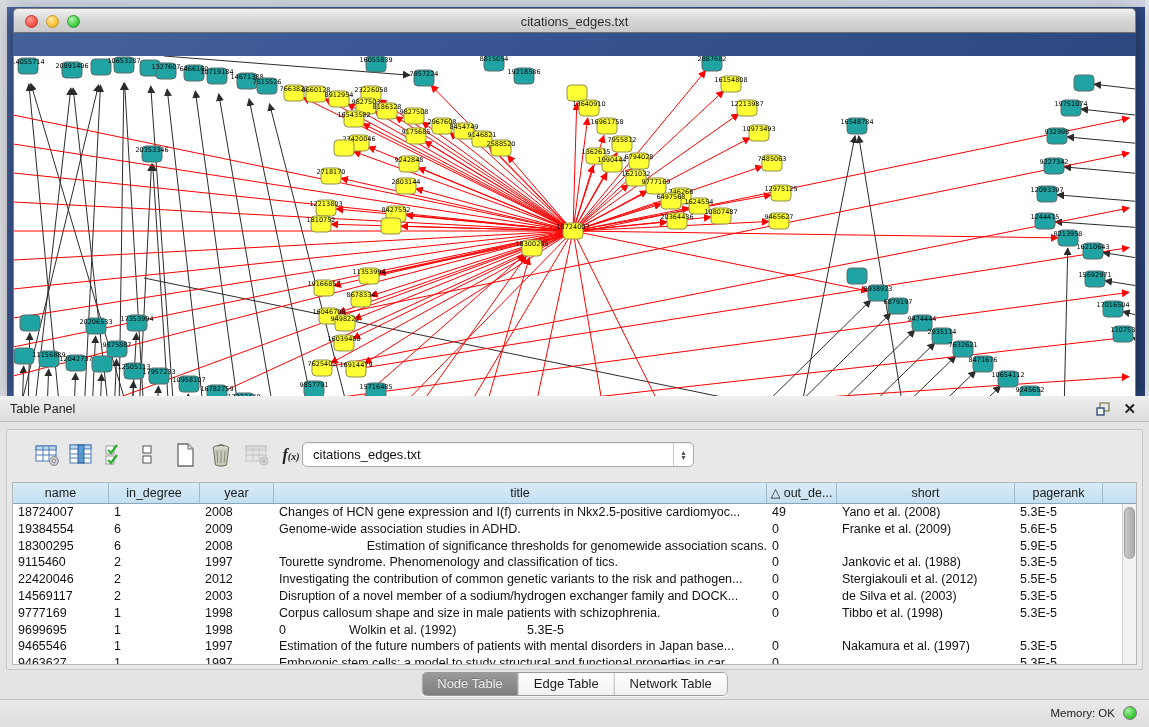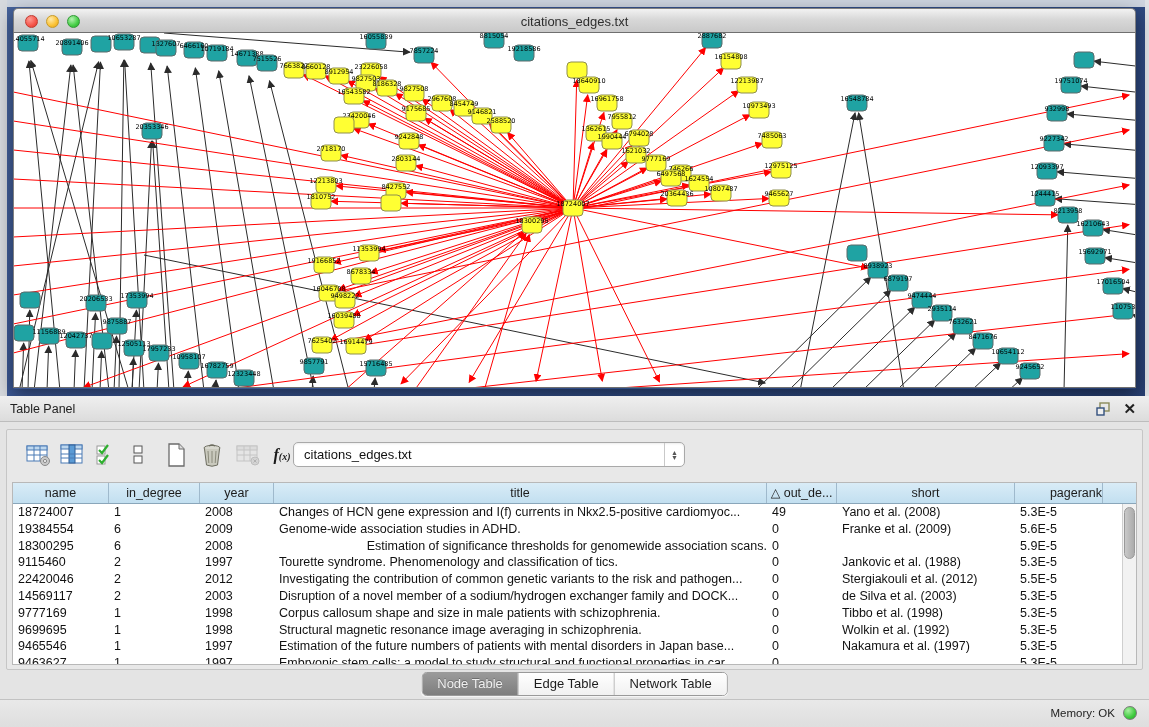--- a/index.html
+++ b/index.html
@@ -16,34 +16,34 @@
   .net-window { position:absolute; left:13px; top:8px; right:13px; height:381px;
     border-radius:6px 6px 2px 2px; box-shadow:0 6px 18px rgba(0,0,0,0.45); }
   .titlebar { position:relative; height:25px; border:1px solid #808080; border-bottom:1px solid #6f6f6f;
     border-radius:5px 5px 0 0; background:linear-gradient(#f2f2f2,#d8d8d8 45%,#c9c9c9); }
   .title-text { position:absolute; left:0; right:0; top:5px; text-align:center; font-size:13px; color:#2f2f2f; }
   .traffic { position:absolute; top:6px; width:13px; height:13px; border-radius:50%; }
   .t-red   { left:11px;  background:radial-gradient(circle at 35% 30%, #ff9a92, #f5554a 60%, #d8362b); border:1px solid #c03a30;}
   .t-yellow{ left:32px;  background:radial-gradient(circle at 35% 30%, #ffe9a8, #fbc234 60%, #dd9e1f); border:1px solid #c89a26;}
   .t-green { left:53px;  background:radial-gradient(circle at 35% 30%, #b4f2b0, #46ce46 60%, #28a32c); border:1px solid #2f9a34;}
   .canvas { position:relative; height:355px; background:#ffffff; border-left:1px solid #808080;
-    border-right:1px solid #808080; border-bottom:1px solid #6f6f6f; overflow:hidden; }
+    border-right:1px solid #808080; border-bottom:1px solid #6f6f6f; overflow:hidden;margin-top:23px; }
   .canvas svg { display:block; }
 
   
   .bottom-section { position:absolute; left:0; top:396px; width:1149px; height:331px; background:#e4e4e4; }
   .panel-titlebar { position:absolute; left:0; top:0; width:100%; height:26px;
     background:linear-gradient(#efefef,#dcdcdc); border-bottom:1px solid #bdbdbd; }
   .panel-title { position:absolute; left:10px; top:6px; font-size:12.5px; color:#222; }
   .float-icon { position:absolute; right:38px; top:6px; width:15px; height:14px; }
   .close-icon { position:absolute; right:13px; top:4px; font-size:15px; font-weight:bold; color:#222; cursor:default; }
 
   .inner-panel { position:absolute; left:6px; right:6px; top:33px; bottom:57px;
     background:#e8e8e8; border:1px solid #c6c6c6; border-radius:2px; }
-  .toolbar { position:absolute; left:8px; top:4px; height:42px; right:8px; }
+  .toolbar { position:absolute; left:17px; top:4px; height:42px; right:8px; }
   .tb-btn { position:absolute; top:6px; width:30px; height:30px; display:flex; align-items:center; justify-content:center; }
   .fx { font-family:"Liberation Serif", serif; font-style:italic; font-weight:bold; font-size:16px; color:#1a1a1a; }
   .fx small { font-size:10px; font-style:italic; }
 
   .combo { position:absolute; left:278px; top:8px; width:392px; height:25px; background:#ffffff;
     border:1px solid #a9a9a9; border-radius:5px; box-shadow:inset 0 1px 2px rgba(0,0,0,0.08); }
   .combo-text { position:absolute; left:10px; top:4px; font-size:13px; color:#111; }
   .combo-arrows { position:absolute; right:0; top:0; width:20px; height:100%; border-left:1px solid #c9c9c9;
     display:flex; flex-direction:column; align-items:center; justify-content:center; color:#555; }
   .combo-arrows span { font-size:7px; line-height:5px; }
@@ -522,21 +522,21 @@
       </div>
 
       <div class="table-wrap">
         <div class="thead" id="thead">
             <div class="th" style="width: 96px;">name</div>
             <div class="th" style="width: 91px;">in_degree</div>
             <div class="th" style="width: 74px;">year</div>
             <div class="th" style="width: 493px;">title</div>
             <div class="th" style="width: 70px;">△ out_de...</div>
             <div class="th" style="width: 178px;">short</div>
-            <div class="th" style="width: 88px; text-align: right;">pagerank</div>
+            <div class="th" style="width: 88px;">pagerank</div>
           </div>
         <div class="tbody" id="tbody">
             <div class="tr">
               <div class="td" style="width: 96px;">18724007</div>
               <div class="td" style="width: 91px;">1</div>
               <div class="td" style="width: 74px;">2008</div>
               <div class="td" style="width: 493px;">Changes of HCN gene expression and I(f) currents in Nkx2.5-positive cardiomyoc...</div>
               <div class="td" style="width: 70px;">49</div>
               <div class="td" style="width: 178px;">Yano et al. (2008)</div>
               <div class="td" style="width: 88px;">5.3E-5</div>
@@ -592,21 +592,20 @@
               <div class="td" style="width: 74px;">1998</div>
               <div class="td" style="width: 493px;">Corpus callosum shape and size in male patients with schizophrenia.</div>
               <div class="td" style="width: 70px;">0</div>
               <div class="td" style="width: 178px;">Tibbo et al. (1998)</div>
               <div class="td" style="width: 88px;">5.3E-5</div>
             </div>
             <div class="tr">
               <div class="td" style="width: 96px;">9699695</div>
               <div class="td" style="width: 91px;">1</div>
               <div class="td" style="width: 74px;">1998</div>
-              <div class="td" style="width: 493px;">Structural magnetic resonance image averaging in schizophrenia.</div>
               <div class="td" style="width: 70px;">0</div>
               <div class="td" style="width: 178px;">Wolkin et al. (1992)</div>
               <div class="td" style="width: 88px;">5.3E-5</div>
             </div>
             <div class="tr">
               <div class="td" style="width: 96px;">9465546</div>
               <div class="td" style="width: 91px;">1</div>
               <div class="td" style="width: 74px;">1997</div>
               <div class="td" style="width: 493px;">Estimation of the future numbers of patients with mental disorders in Japan base...</div>
               <div class="td" style="width: 70px;">0</div>

